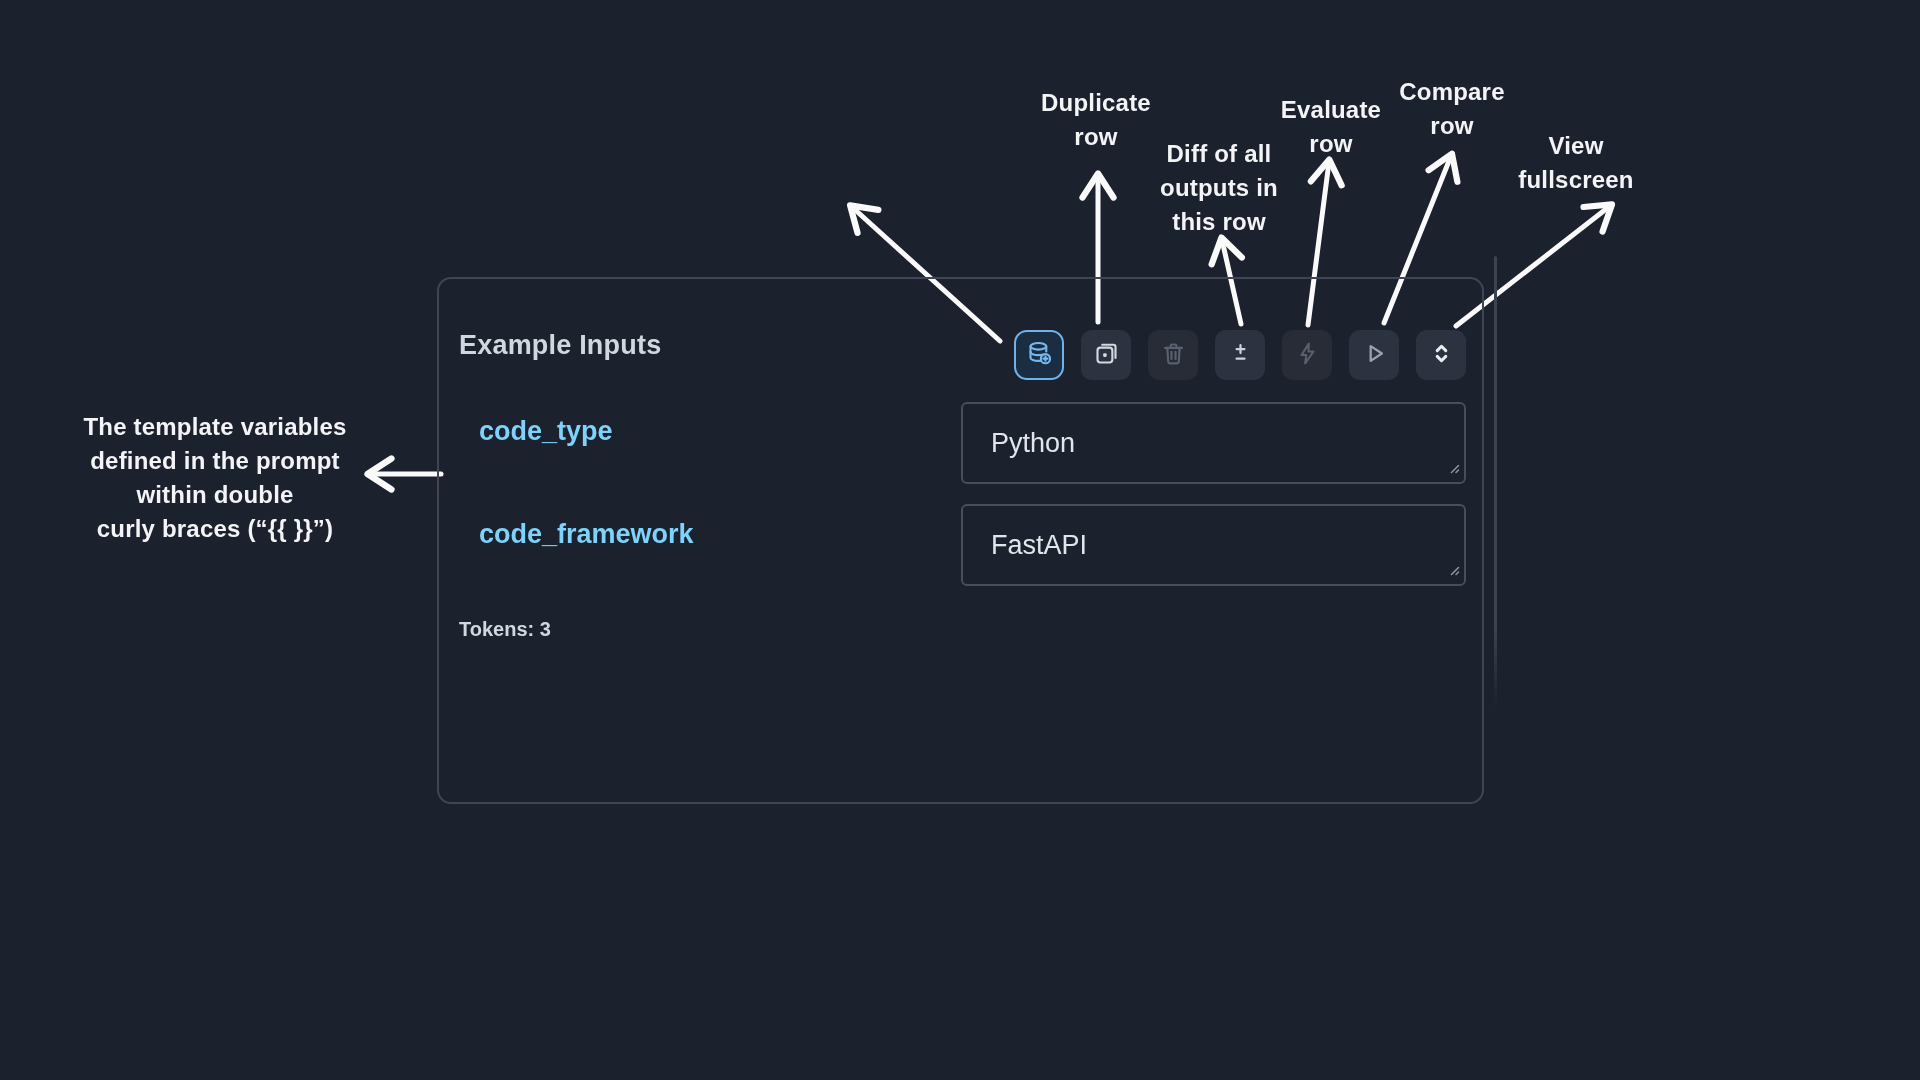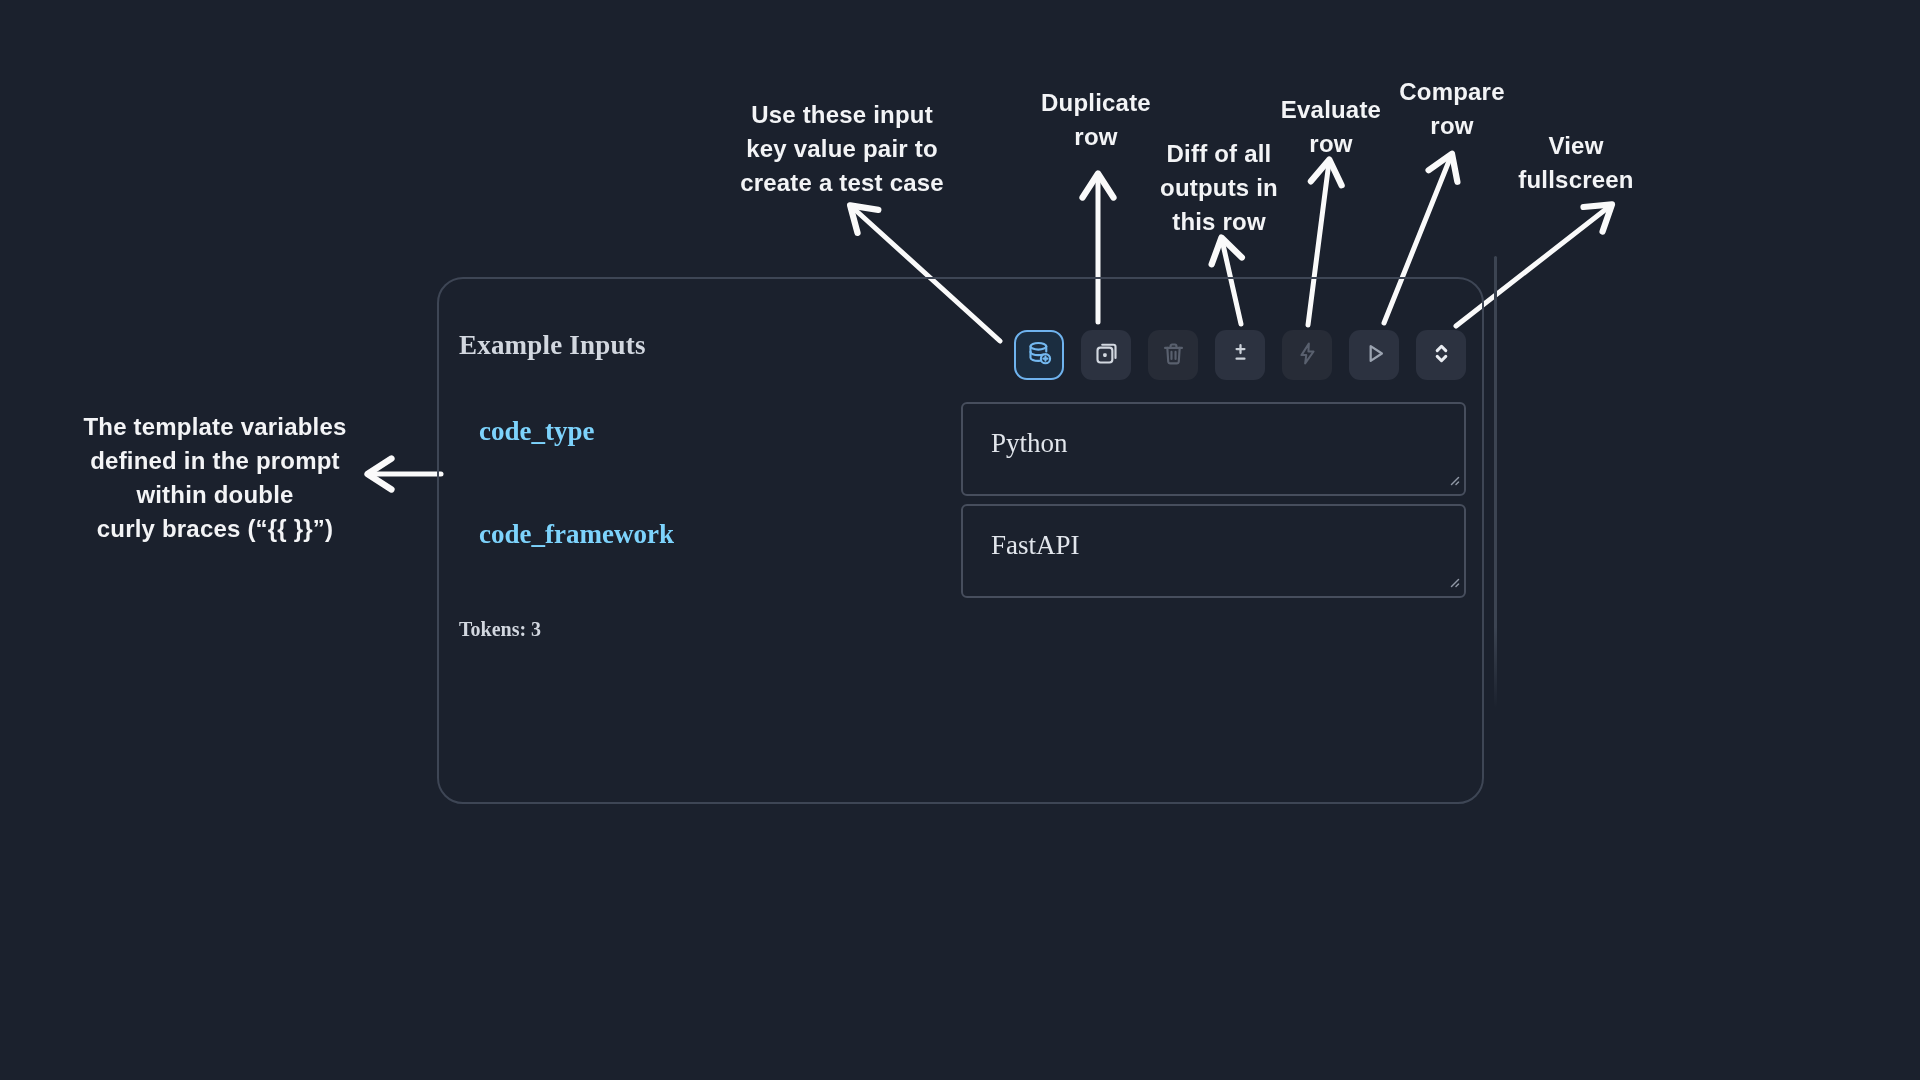--- a/index.html
+++ b/index.html
@@ -11,23 +11,22 @@
   
   .ann{
     position:absolute;transform:translateX(-50%);
     color:#f3f4f6;font-weight:700;font-size:24px;line-height:34px;
     text-align:center;white-space:pre-line;letter-spacing:.2px;
   }
   .arrows{position:absolute;left:0;top:0;pointer-events:none;}
   
   .panel{
     position:absolute;left:437px;top:277px;width:1047px;height:527px;
-    border:2px solid #3e4655;border-radius:26px;box-sizing:border-box;
+    border:2px solid #3e4655;border-radius:14px;box-sizing:border-box;
     background:transparent;
-    font-family:Liberation Serif, serif;
   }
   .panel-title{
     position:absolute;left:20px;top:51px;
     font-size:27px;font-weight:700;color:#d2d7df;letter-spacing:.2px;
   }
   .toolbar{
     position:absolute;right:16px;top:51px;display:flex;gap:17px;align-items:center;
   }
   .tbtn{
     width:50px;height:50px;border-radius:11px;background:#2c3240;
@@ -35,44 +34,41 @@
     box-sizing:border-box;border:none;padding:0;cursor:pointer;
   }
   .tbtn.disabled{background:#272c37;}
   .tbtn.active{
     background:#1b2d40;border:2.5px solid #6fb3ee;border-radius:13px;
   }
   .var-label{
     position:absolute;left:40px;font-size:27px;font-weight:700;color:#7dd3fc;
   }
   .ta{
-    position:absolute;left:522px;width:505px;height:94px;box-sizing:border-box;
+    position:absolute;left:522px;width:505px;height:82px;box-sizing:border-box;
     border:2px solid #474e5d;border-radius:6px;background:transparent;
   }
   .ta .ta-value{
     position:absolute;left:28px;top:24px;font-size:27px;color:#e2e6ec;font-weight:400;
   }
   .ta .grip{position:absolute;right:4px;bottom:4px;}
   .tokens{
     position:absolute;left:20px;top:339px;
     font-size:20px;font-weight:700;color:#d2d7df;
   }
   .vdivider{
     position:absolute;left:1494px;top:256px;width:3px;height:452px;border-radius:2px;
     background:linear-gradient(#3c4452 82%, rgba(60,68,82,0));
   }
 </style>
 </head>
 <body>
 
 <div class="stage">
 
-  <div class="ann" style="left:842px;top:98px;">Use these input
-key value pair to
-create a test case</div>
   <div class="ann" style="left:1096px;top:86px;">Duplicate
 row</div>
   <div class="ann" style="left:1219px;top:137px;">Diff  of all
 outputs in
 this row</div>
   <div class="ann" style="left:1331px;top:85px;margin-top:8px;">Evaluate
 row</div>
   <div class="ann" style="left:1452px;top:75px;">Compare
 row</div>
   <div class="ann" style="left:1576px;top:129px;">View

